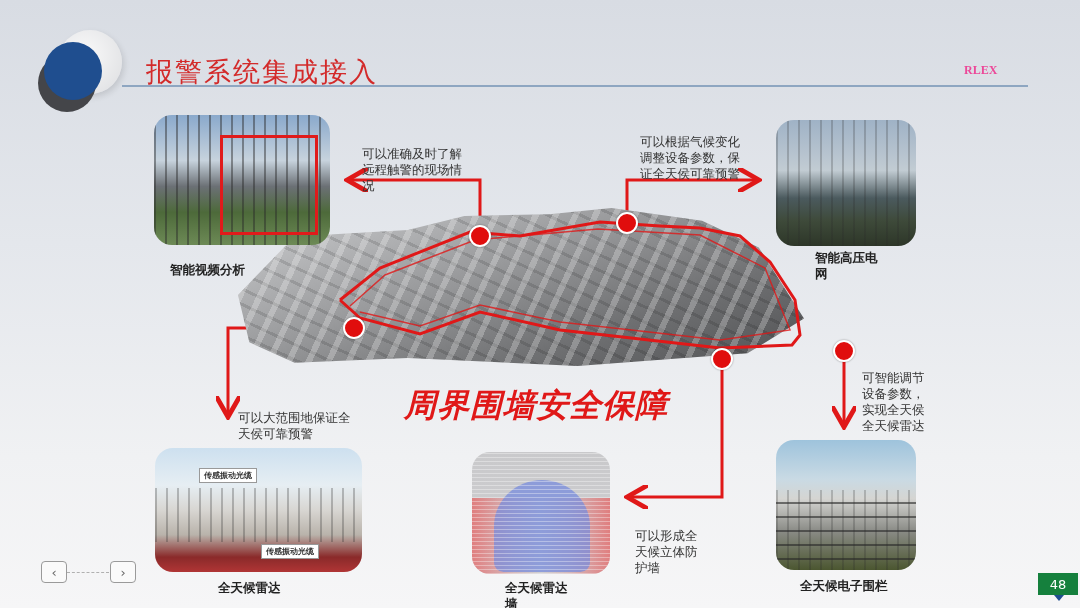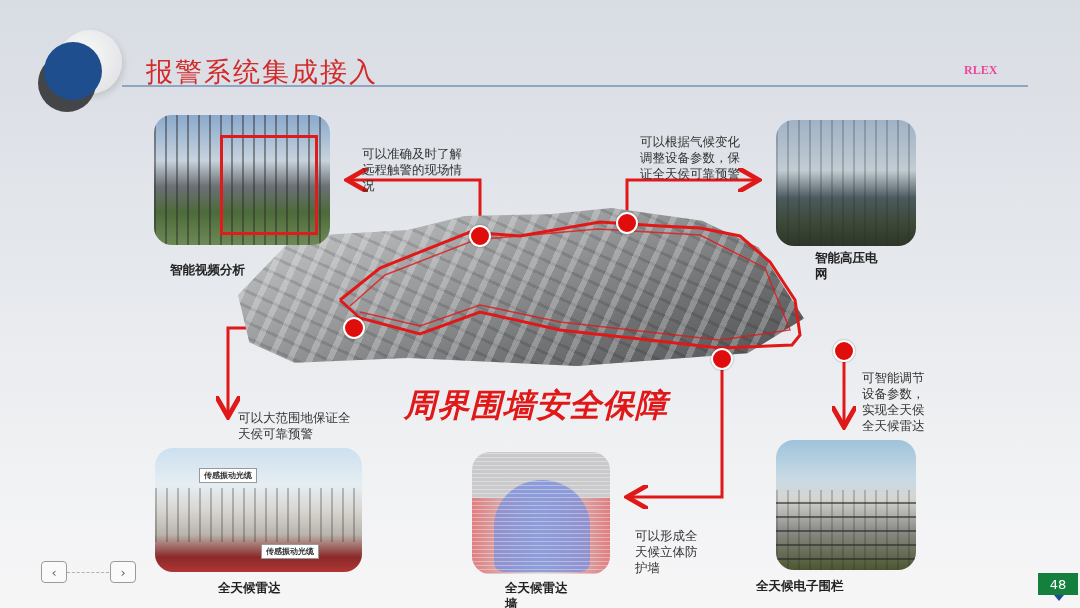--- a/index.html
+++ b/index.html
@@ -160,21 +160,21 @@
 </div>
 
 <div class="abs photo photo-fence">
   <div class="wire" style="top:62px;"></div>
   <div class="wire" style="top:76px;"></div>
   <div class="wire" style="top:90px;"></div>
   <div class="wire" style="top:104px;"></div>
   <div class="wire" style="top:118px;"></div>
   <div class="fence-bars" style="top:50px;opacity:0.5;"></div>
 </div>
-<div class="abs caption" style="left:756px;top:578px;">全天候电子围栏</div>
+<div class="abs caption" style="left:800px;top:578px;">全天候电子围栏</div>
 <div class="abs desc" style="left:862px;top:370px;width:80px;">
   <div>可智能调节</div>
   <div>设备参数，</div>
   <div>实现全天侯</div>
   <div>全天候雷达</div>
 </div>
 
 <div class="abs headline">周界围墙安全保障</div>
 
 <div class="abs nav-btn" style="left:41px;top:561px;">

